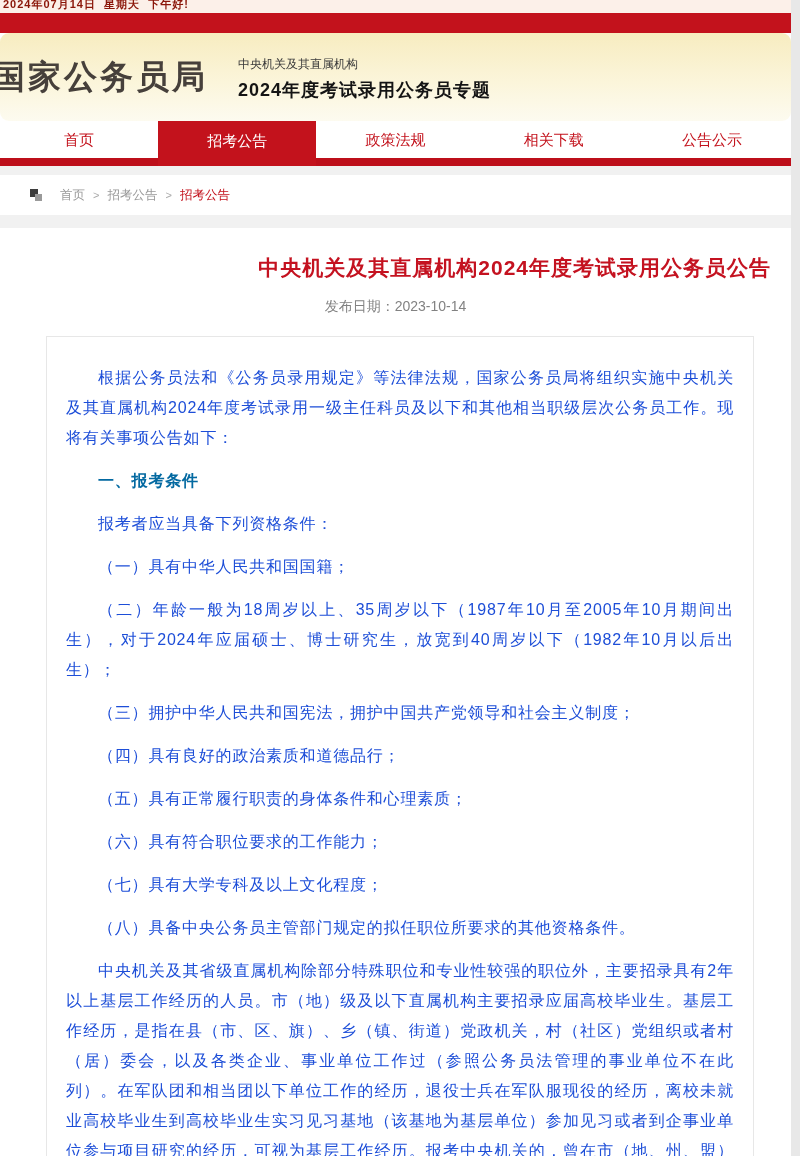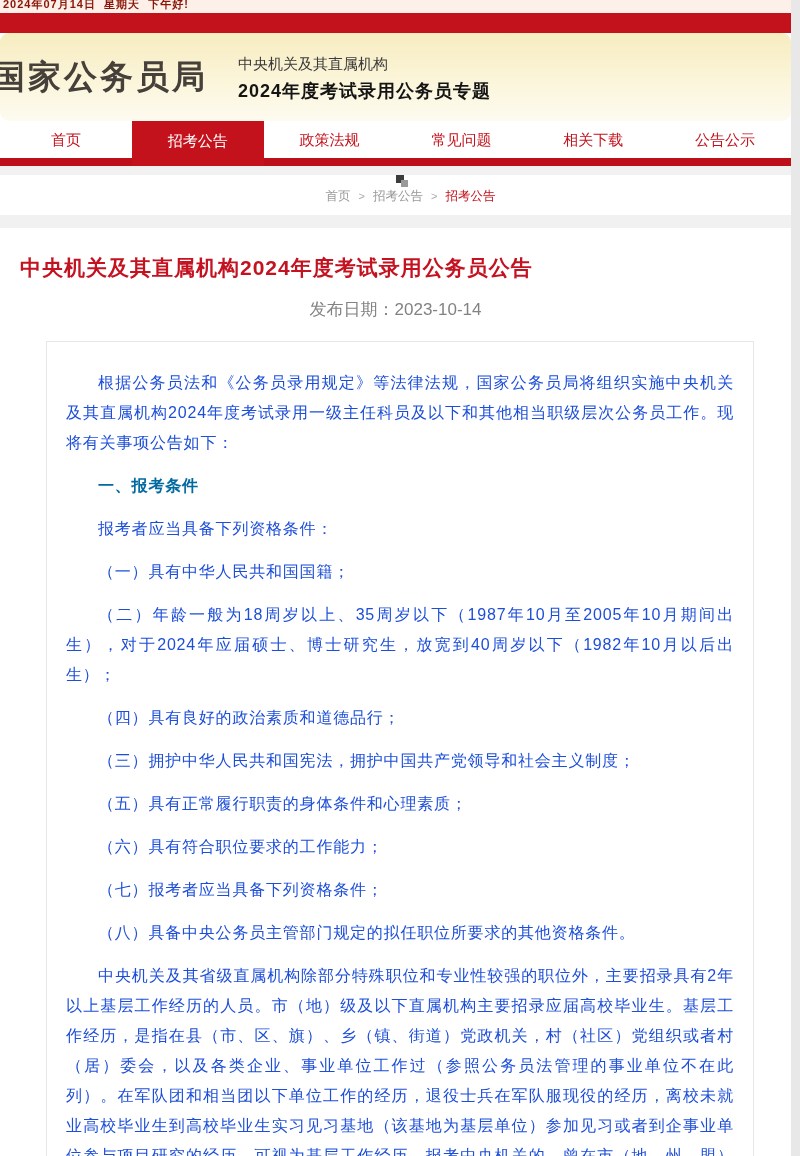--- a/index.html
+++ b/index.html
@@ -26,55 +26,55 @@
   .site-header {
     height:88px; display:flex; align-items:center;
     background:linear-gradient(180deg,#f7ecc0 0%,#fbf5da 55%,#fdfbf0 100%);
     border-radius:9px;
   }
   .logo {
     font-size:33px; font-weight:bold; color:#46403b;
     letter-spacing:3px; margin-left:-8px; white-space:nowrap; cursor:pointer;
   }
   .subtitle { margin-left:30px; padding-top:4px; }
-  .sub1 { font-size:15px; color:#3a3a3a; margin-bottom:5px; }
+  .sub1 { font-size:12px; color:#3a3a3a; margin-bottom:5px; }
   .sub2 { font-size:18px; font-weight:bold; color:#141414; letter-spacing:1px; }
 
   
   .nav { height:37px; background:#ffffff; display:flex; align-items:flex-start; position:relative; z-index:2; }
   .nav-item {
     flex:1; text-align:center; font-size:15px; color:#c3121c;
     line-height:37px; height:37px; cursor:pointer; white-space:nowrap;
   }
   .nav-item.active { background:#c3121c; color:#ffffff; height:45px; line-height:39px; }
   .red-bar { height:8px; background:#bd0f1a; }
 
   .gap { background:#f1f1f1; }
   .g1 { height:9px; }
   .g2 { height:13px; }
 
   
   .breadcrumb-band {
     height:40px; background:#ffffff; display:flex; align-items:center;
-    padding-left:30px; font-size:12.5px; color:#999;flex-direction:column;
+    padding-left:30px; font-size:12.5px; color:#999;
   }
   .bc-icon { position:relative; width:14px; height:13px; margin-right:16px; display:inline-block; }
   .bc-icon .sq1 { position:absolute; left:0; top:0; width:8px; height:8px; background:#3c3c3c; }
   .bc-icon .sq2 { position:absolute; left:5px; top:5px; width:7px; height:7px; background:#9a9a9a; }
   .bc-sep { margin:0 8px; color:#aaaaaa; font-size:11px; }
   .bc-link { color:#999999; cursor:pointer; }
   .bc-link.current { color:#c3121c; }
 
   
   .main { background:#ffffff; height:928px; overflow:hidden; }
   .title {
-    margin:26px 20px 0; text-align:left;
+    margin:26px 20px 0; text-align:right;
     font-size:21px; color:#c41220; font-weight:bold; letter-spacing:1px;
   }
-  .pubdate { text-align:center; margin-top:16px; font-size:17px; color:#828282; }
+  .pubdate { text-align:center; margin-top:16px; font-size:14px; color:#828282; }
   .article-box {
     width:708px; margin:20px 0 0 46px;
     border:1px solid #e7e7e7; padding:26px 19px 80px;
     background:#ffffff;
   }
   .article-box p {
     margin:0 0 13px; font-size:16px; line-height:30px; color:#1d4ed8;
     text-indent:2em; letter-spacing:0.8px; text-align:justify;
   }
   .article-box p.heading { font-weight:bold; color:#0369a1; }
@@ -97,21 +97,20 @@
       <div class="subtitle">
         <div class="sub1">中央机关及其直属机构</div>
         <div class="sub2">2024年度考试录用公务员专题</div>
       </div>
     </header>
 
     <nav class="nav" id="nav">
         <div class="nav-item">首页</div>
         <div class="nav-item active">招考公告</div>
         <div class="nav-item">政策法规</div>
-        <div class="nav-item">常见问题</div>
         <div class="nav-item">相关下载</div>
         <div class="nav-item">公告公示</div>
       </nav>
     <div class="red-bar"></div>
 
     <div class="gap g1"></div>
 
     <div class="breadcrumb-band">
       <span class="bc-icon">
         <span class="sq1"></span>
@@ -126,25 +125,25 @@
       <h1 class="title">中央机关及其直属机构2024年度考试录用公务员公告</h1>
       <div class="pubdate">
         <span>发布日期：</span><span>2023-10-14</span>
       </div>
       <div class="article-box" id="article-box">
           <p><span>根据公务员法和《公务员录用规定》等法律法规，国家公务员局将组织实施中央机关及其直属机构2024年度考试录用一级主任科员及以下和其他相当职级层次公务员工作。现将有关事项公告如下：</span></p>
           <p class="heading"><span class="b">一、报考条件</span></p>
           <p><span>报考者应当具备下列资格条件：</span></p>
           <p><span>（一）具有中华人民共和国国籍；</span></p>
           <p><span>（二）年龄一般为18周岁以上、35周岁以下（1987年10月至2005年10月期间出生），对于2024年应届硕士、博士研究生，放宽到40周岁以下（1982年10月以后出生）；</span></p>
+          <p><span>（三）拥护中华人民共和国宪法，拥护中国共产党领导和社会主义制度；</span></p>
           <p><span>（四）具有良好的政治素质和道德品行；</span></p>
-          <p><span>（三）拥护中华人民共和国宪法，拥护中国共产党领导和社会主义制度；</span></p>
           <p><span>（五）具有正常履行职责的身体条件和心理素质；</span></p>
           <p><span>（六）具有符合职位要求的工作能力；</span></p>
-          <p><span>（七）报考者应当具备下列资格条件；</span></p>
+          <p><span>（七）具有大学专科及以上文化程度；</span></p>
           <p><span>（八）具备中央公务员主管部门规定的拟任职位所要求的其他资格条件。</span></p>
           <p><span>中央机关及其省级直属机构除部分特殊职位和专业性较强的职位外，主要招录具有2年以上基层工作经历的人员。市（地）级及以下直属机构主要招录应届高校毕业生。基层工作经历，是指在县（市、区、旗）、乡（镇、街道）党政机关，村（社区）党组织或者村（居）委会，以及各类企业、事业单位工作过（参照公务员法管理的事业单位不在此列）。在军队团和相当团以下单位工作的经历，退役士兵在军队服现役的经历，离校未就业高校毕业生到高校毕业生实习见习基地（该基地为基层单位）参加见习或者到企事业单位参与项目研究的经历，可视为基层工作经历。报考中央机关的，曾在市（地、州、盟）直属机关工作的经历，也可视为基层工作经历。</span></p>
         </div>
     </main>
 
   </div>
   <div class="scroll-strip"></div>
 </div>
 
 </body></html>

